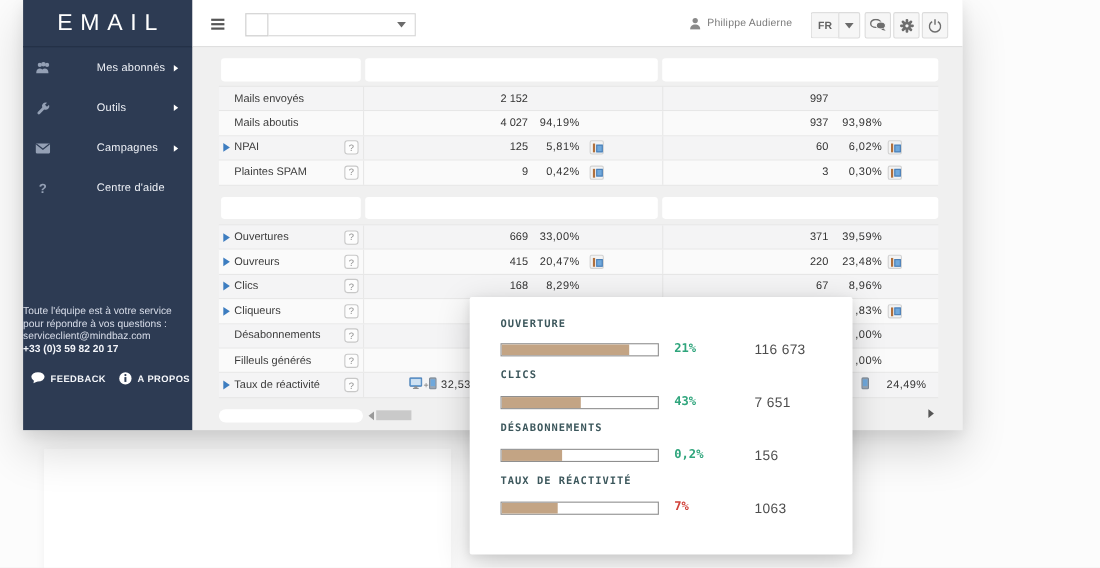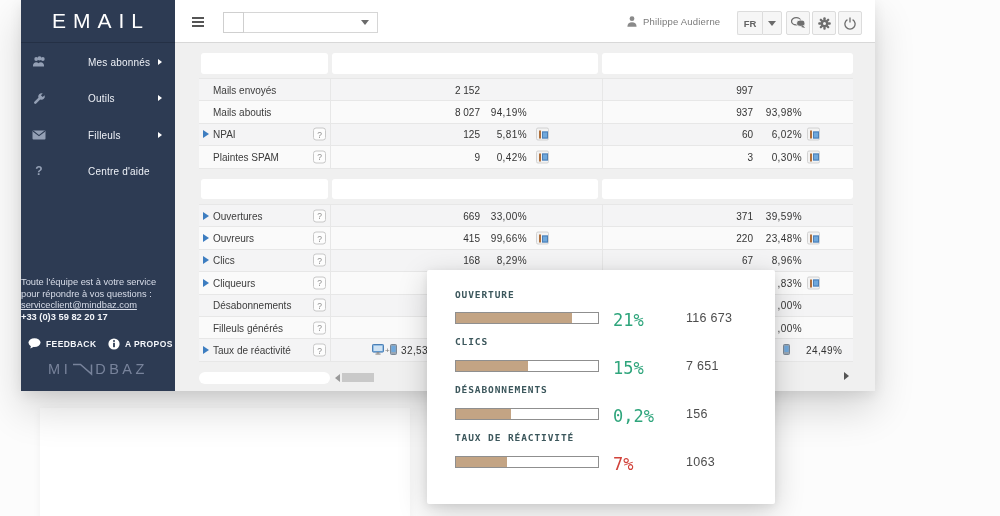--- a/index.html
+++ b/index.html
@@ -40,21 +40,21 @@
   .nav-icon svg { display:block; }
   .nav-label { position:absolute; left:33px; top:50%; transform:translateY(-50%); font-size:10px; color:#eef1f7; letter-spacing:0.2px;padding-left:34px; }
   .nav-arrow { position:absolute; right:13px; top:50%; transform:translateY(-50%);
     width:0; height:0; border-left:4.5px solid #ffffff; border-top:3.5px solid transparent; border-bottom:3.5px solid transparent; }
   .help-q { font-size:12px; font-weight:bold; color:#94a0b5; }
 
   #sidebar-contact {
     position:absolute; left:0; top:277px; width:176px; text-align:left;
     font-size:9.3px; line-height:11.6px; color:#d8dde9;
   }
-  #sidebar-contact .email { text-decoration:underline; color:#d8dde9; display:block; cursor:pointer; }
+  #sidebar-contact .email { color:#d8dde9; display:block; cursor:pointer; }
   #sidebar-contact .phone { font-weight:bold; color:#f2f4f9; display:block; }
 
   #sidebar-links { position:absolute; left:0; top:336px; width:154px; height:15px; }
   .side-link { position:absolute; top:0; height:15px; display:flex; align-items:center; gap:5px; cursor:pointer; }
   .side-link .lbl { white-space:nowrap; font-size:8.5px; font-weight:bold; color:#f4f6fa; letter-spacing:0.4px; }
   #feedback-link { left:7px; }
   #apropos-link { left:87px; }
 
   #sidebar-brand {
     position:absolute; left:0; top:360px; width:154px; height:18px;
@@ -145,21 +145,21 @@
   #stats-card {
     position:absolute; left:427px; top:270px; width:348px; height:234px;
     background:#ffffff; border-radius:2px;
     box-shadow:0 8px 30px rgba(0,0,0,0.18), 0 2px 8px rgba(0,0,0,0.08);
     font-family:"DejaVu Sans Mono", monospace;
   }
   .stat-block { position:absolute; left:28px; width:300px; }
   .stat-label { position:absolute; left:0; font-size:9.5px; font-weight:bold; letter-spacing:0.9px; color:#3c575c; white-space:nowrap; }
   .stat-bar { position:absolute; left:0; width:144px; height:12px; border:1px solid #8f8f8f; background:#ffffff; overflow:hidden; }
   .stat-fill { display:block; height:100%; background:#c3a484; }
-  .stat-pct { position:absolute; left:158px; font-size:17px; font-weight:normal; letter-spacing:0; white-space:nowrap; }
+  .stat-pct { position:absolute; left:158px; font-size:11px; font-weight:bold; letter-spacing:0; white-space:nowrap; }
   .stat-count { position:absolute; left:231px; font-family:"Liberation Sans", sans-serif; font-size:12.5px; letter-spacing:0.3px; color:#4d4d4d; white-space:nowrap; }
   .sb0 .stat-label { top:18.5px; }  .sb0 .stat-bar { top:42px; }  .sb0 .stat-pct { top:40px; } .sb0 .stat-count { top:41px; }
   .sb1 .stat-label { top:66px; }  .sb1 .stat-bar { top:90px; }  .sb1 .stat-pct { top:88px; } .sb1 .stat-count { top:89px; }
   .sb2 .stat-label { top:114px; } .sb2 .stat-bar { top:138px; } .sb2 .stat-pct { top:136px; } .sb2 .stat-count { top:137px; }
   .sb3 .stat-label { top:162px; } .sb3 .stat-bar { top:186px; } .sb3 .stat-pct { top:184px; } .sb3 .stat-count { top:185px; }
 </style>
 </head>
 <body>
 
 <div id="bottom-card"></div>
@@ -192,21 +192,21 @@
       <span class="nav-arrow"></span>
     </div>
 
     <div class="nav-item" style="top:123px;">
       <span class="nav-icon">
         <svg width="14" height="10" viewBox="0 0 14 10">
           <rect x="0.5" y="0.5" width="13" height="9" rx="1" fill="#94a0b5"></rect>
           <path d="M1 1 L7 5.6 L13 1" stroke="#2d3b53" stroke-width="1.1" fill="none"></path>
         </svg>
       </span>
-      <span class="nav-label">Filleuls</span>
+      <span class="nav-label">Campagnes</span>
       <span class="nav-arrow"></span>
     </div>
 
     <div class="nav-item" style="top:159px;">
       <span class="nav-icon help-q">?</span>
       <span class="nav-label">Centre d'aide</span>
     </div>
 
     <div id="sidebar-contact">
       <span>Toute l'équipe est à votre service</span><br>
@@ -226,27 +226,20 @@
       <span class="side-link" id="apropos-link">
         <svg width="12" height="12" viewBox="0 0 12 12">
           <circle cx="6" cy="6" r="5.6" fill="#ffffff"></circle>
           <rect x="5.1" y="4.8" width="1.8" height="4.4" fill="#2d3b53"></rect>
           <circle cx="6" cy="3" r="1" fill="#2d3b53"></circle>
         </svg>
         <span class="lbl">A PROPOS</span>
       </span>
     </div>
 
-    <div id="sidebar-brand">
-      <span>MI</span>
-        <svg width="22" height="14" viewBox="0 0 22 14">
-          <polyline points="1,2.5 8.5,2.5 19.5,12 19.5,2.5" fill="none" stroke="#78839b" stroke-width="1.5"></polyline>
-        </svg>
-        <span>DBAZ</span>
-    </div>
   </div>
 
   <div id="topbar">
     <div id="hamburger">
         <i></i>
         <i></i>
         <i></i>
       </div>
     <div id="combo">
       <span id="combo-inner"></span>
@@ -301,21 +294,21 @@
       <div class="row dark">
         <span class="rlabel">Mails envoyés</span>
         <span class="cell num g1">2 152</span>
         <span class="cell num g2">997</span>
         <i class="vsep v1"></i>
           <i class="vsep v2"></i>
       </div>
 
       <div class="row light">
         <span class="rlabel">Mails aboutis</span>
-        <span class="cell num g1">8 027</span>
+        <span class="cell num g1">4 027</span>
         <span class="cell pct g1">94,19%</span>
         <span class="cell num g2">937</span>
         <span class="cell pct g2">93,98%</span>
         <i class="vsep v1"></i>
           <i class="vsep v2"></i>
       </div>
 
       <div class="row dark">
         <span class="tri"></span>
         <span class="rlabel">NPAI</span>
@@ -372,21 +365,21 @@
         <span class="cell pct g2">39,59%</span>
         <i class="vsep v1"></i>
           <i class="vsep v2"></i>
       </div>
 
       <div class="row light">
         <span class="tri"></span>
         <span class="rlabel">Ouvreurs</span>
         <span class="help">?</span>
         <span class="cell num g1">415</span>
-        <span class="cell pct g1">99,66%</span>
+        <span class="cell pct g1">20,47%</span>
         <span class="chart-btn g1">
             <i class="cbar"></i>
             <i class="csq"></i>
           </span>
         <span class="cell num g2">220</span>
         <span class="cell pct g2">23,48%</span>
         <span class="chart-btn g2">
             <i class="cbar"></i>
             <i class="csq"></i>
           </span>
@@ -483,21 +476,21 @@
         <span class="stat-fill" style="width: 82%;"></span>
       </span>
     <span class="stat-pct" style="color: rgb(47, 165, 124);">21%</span>
     <span class="stat-count">116 673</span>
   </div>
   <div class="stat-block sb1">
     <span class="stat-label">CLICS</span>
     <span class="stat-bar">
         <span class="stat-fill" style="width: 51%;"></span>
       </span>
-    <span class="stat-pct" style="color: rgb(47, 165, 124);">15%</span>
+    <span class="stat-pct" style="color: rgb(47, 165, 124);">43%</span>
     <span class="stat-count">7 651</span>
   </div>
   <div class="stat-block sb2">
     <span class="stat-label">DÉSABONNEMENTS</span>
     <span class="stat-bar">
         <span class="stat-fill" style="width: 39%;"></span>
       </span>
     <span class="stat-pct" style="color: rgb(47, 165, 124);">0,2%</span>
     <span class="stat-count">156</span>
   </div>

